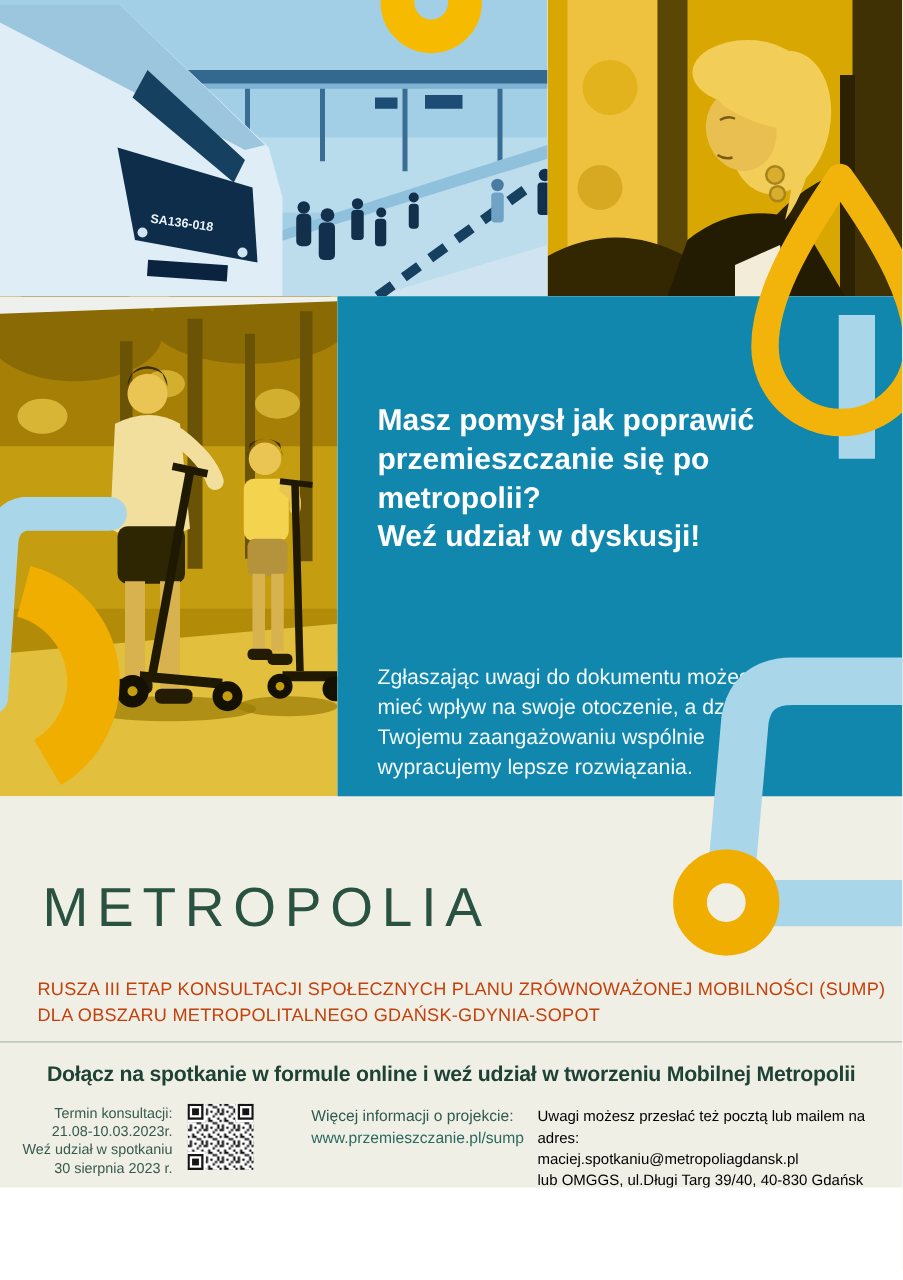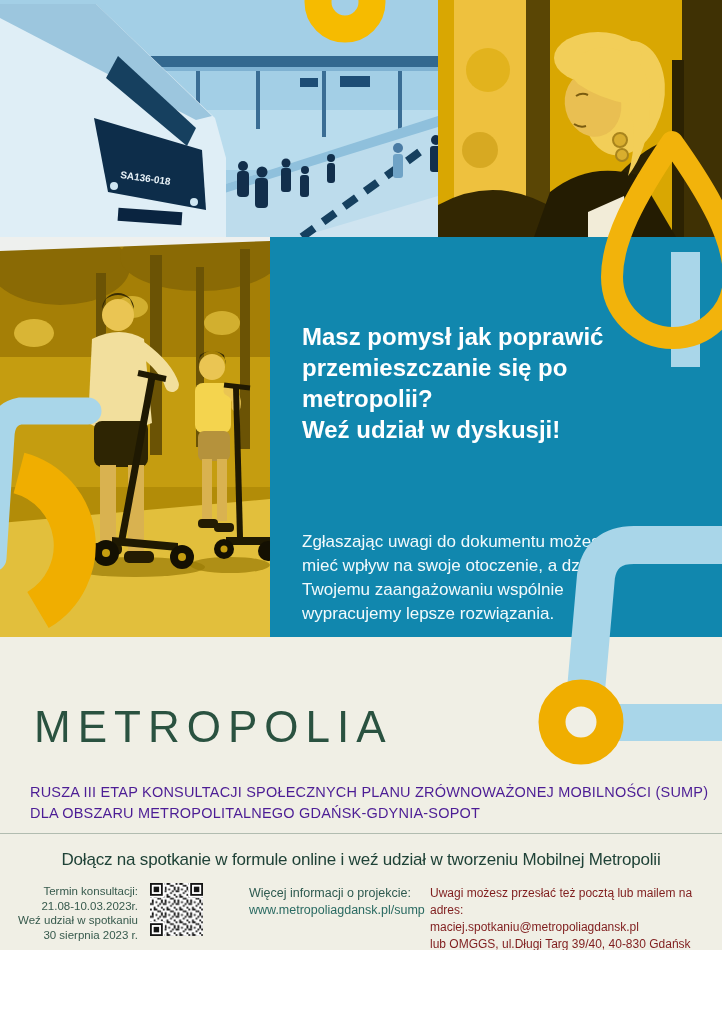--- a/index.html
+++ b/index.html
@@ -18,31 +18,31 @@
   .teal-subheadline{position:absolute;left:32px;top:186px;font-size:24px;font-weight:bold;line-height:31px;white-space:pre-line;}
   .teal-body{position:absolute;left:32px;top:293px;font-size:17px;line-height:24px;white-space:pre-line;color:#f2fafc;}
 
   
   .deco{position:absolute;left:0;top:0;width:722px;height:1024px;pointer-events:none;}
 
   
   .title1{position:absolute;left:34px;top:658px;font-size:47px;font-weight:bold;letter-spacing:1.5px;color:#2a5240;}
   .title2{position:absolute;left:34px;top:702px;font-size:44px;font-weight:normal;letter-spacing:7px;color:#2a5240;}
   .subtitle{position:absolute;left:30px;top:782px;font-size:14.5px;line-height:21px;letter-spacing:.2px;
-            color:#4c1d95;white-space:pre-line;}
+            color:#c2410c;white-space:pre-line;}
   .divider{position:absolute;left:0;top:833px;width:722px;height:0;border-top:1px solid rgba(42,82,64,.32);}
-  .cta{position:absolute;left:0;top:850px;width:722px;text-align:center;font-size:17px;font-weight:normal;
+  .cta{position:absolute;left:0;top:850px;width:722px;text-align:center;font-size:17px;font-weight:bold;
        letter-spacing:-.2px;color:#1f4237;}
 
   .dates{position:absolute;left:14px;top:884px;width:124px;text-align:right;font-size:11.5px;line-height:14.5px;
          color:#375a4d;white-space:pre-line;}
   .qr{position:absolute;left:150px;top:883px;width:53px;height:53px;}
   .info{position:absolute;left:238px;top:885px;font-size:12.5px;line-height:17px;color:#2e5a50;margin-left:11px;}
   .info-url{color:#2a6a62;}
-  .mail{position:absolute;left:430px;top:885px;font-size:12px;line-height:17px;color:#7f1d1d;}
+  .mail{position:absolute;left:430px;top:885px;font-size:12px;line-height:17px;color:#000000;}
 
   
   .footer{position:absolute;left:0;top:950px;width:722px;height:74px;background:#ffffff;}
 </style>
 </head>
 <body>
 
 <div class="poster">
 
   <div class="photo" id="photo-train">
@@ -256,21 +256,21 @@
         <rect x="0" y="21" width="8" height="8" fill="#fff"></rect>
           <rect x="0" y="22" width="7" height="7" fill="#151515"></rect>
         <rect x="1" y="23" width="5" height="5" fill="#fff"></rect>
           <rect x="2" y="24" width="3" height="3" fill="#151515"></rect>
       </g>
     </svg>
   </div>
 
   <div class="info">
     <div>Więcej informacji o projekcie:</div>
-    <div class="info-url">www.metropoliagdansk.pl/sump</div>
+    <div class="info-url">www.przemieszczanie.pl/sump</div>
   </div>
 
   <div class="mail">
     <div>Uwagi możesz przesłać też pocztą lub mailem na adres:</div>
     <div>maciej.spotkaniu@metropoliagdansk.pl</div>
     <div>lub OMGGS, ul.Długi Targ 39/40, 40-830 Gdańsk</div>
   </div>
 
   <div class="footer">
 

